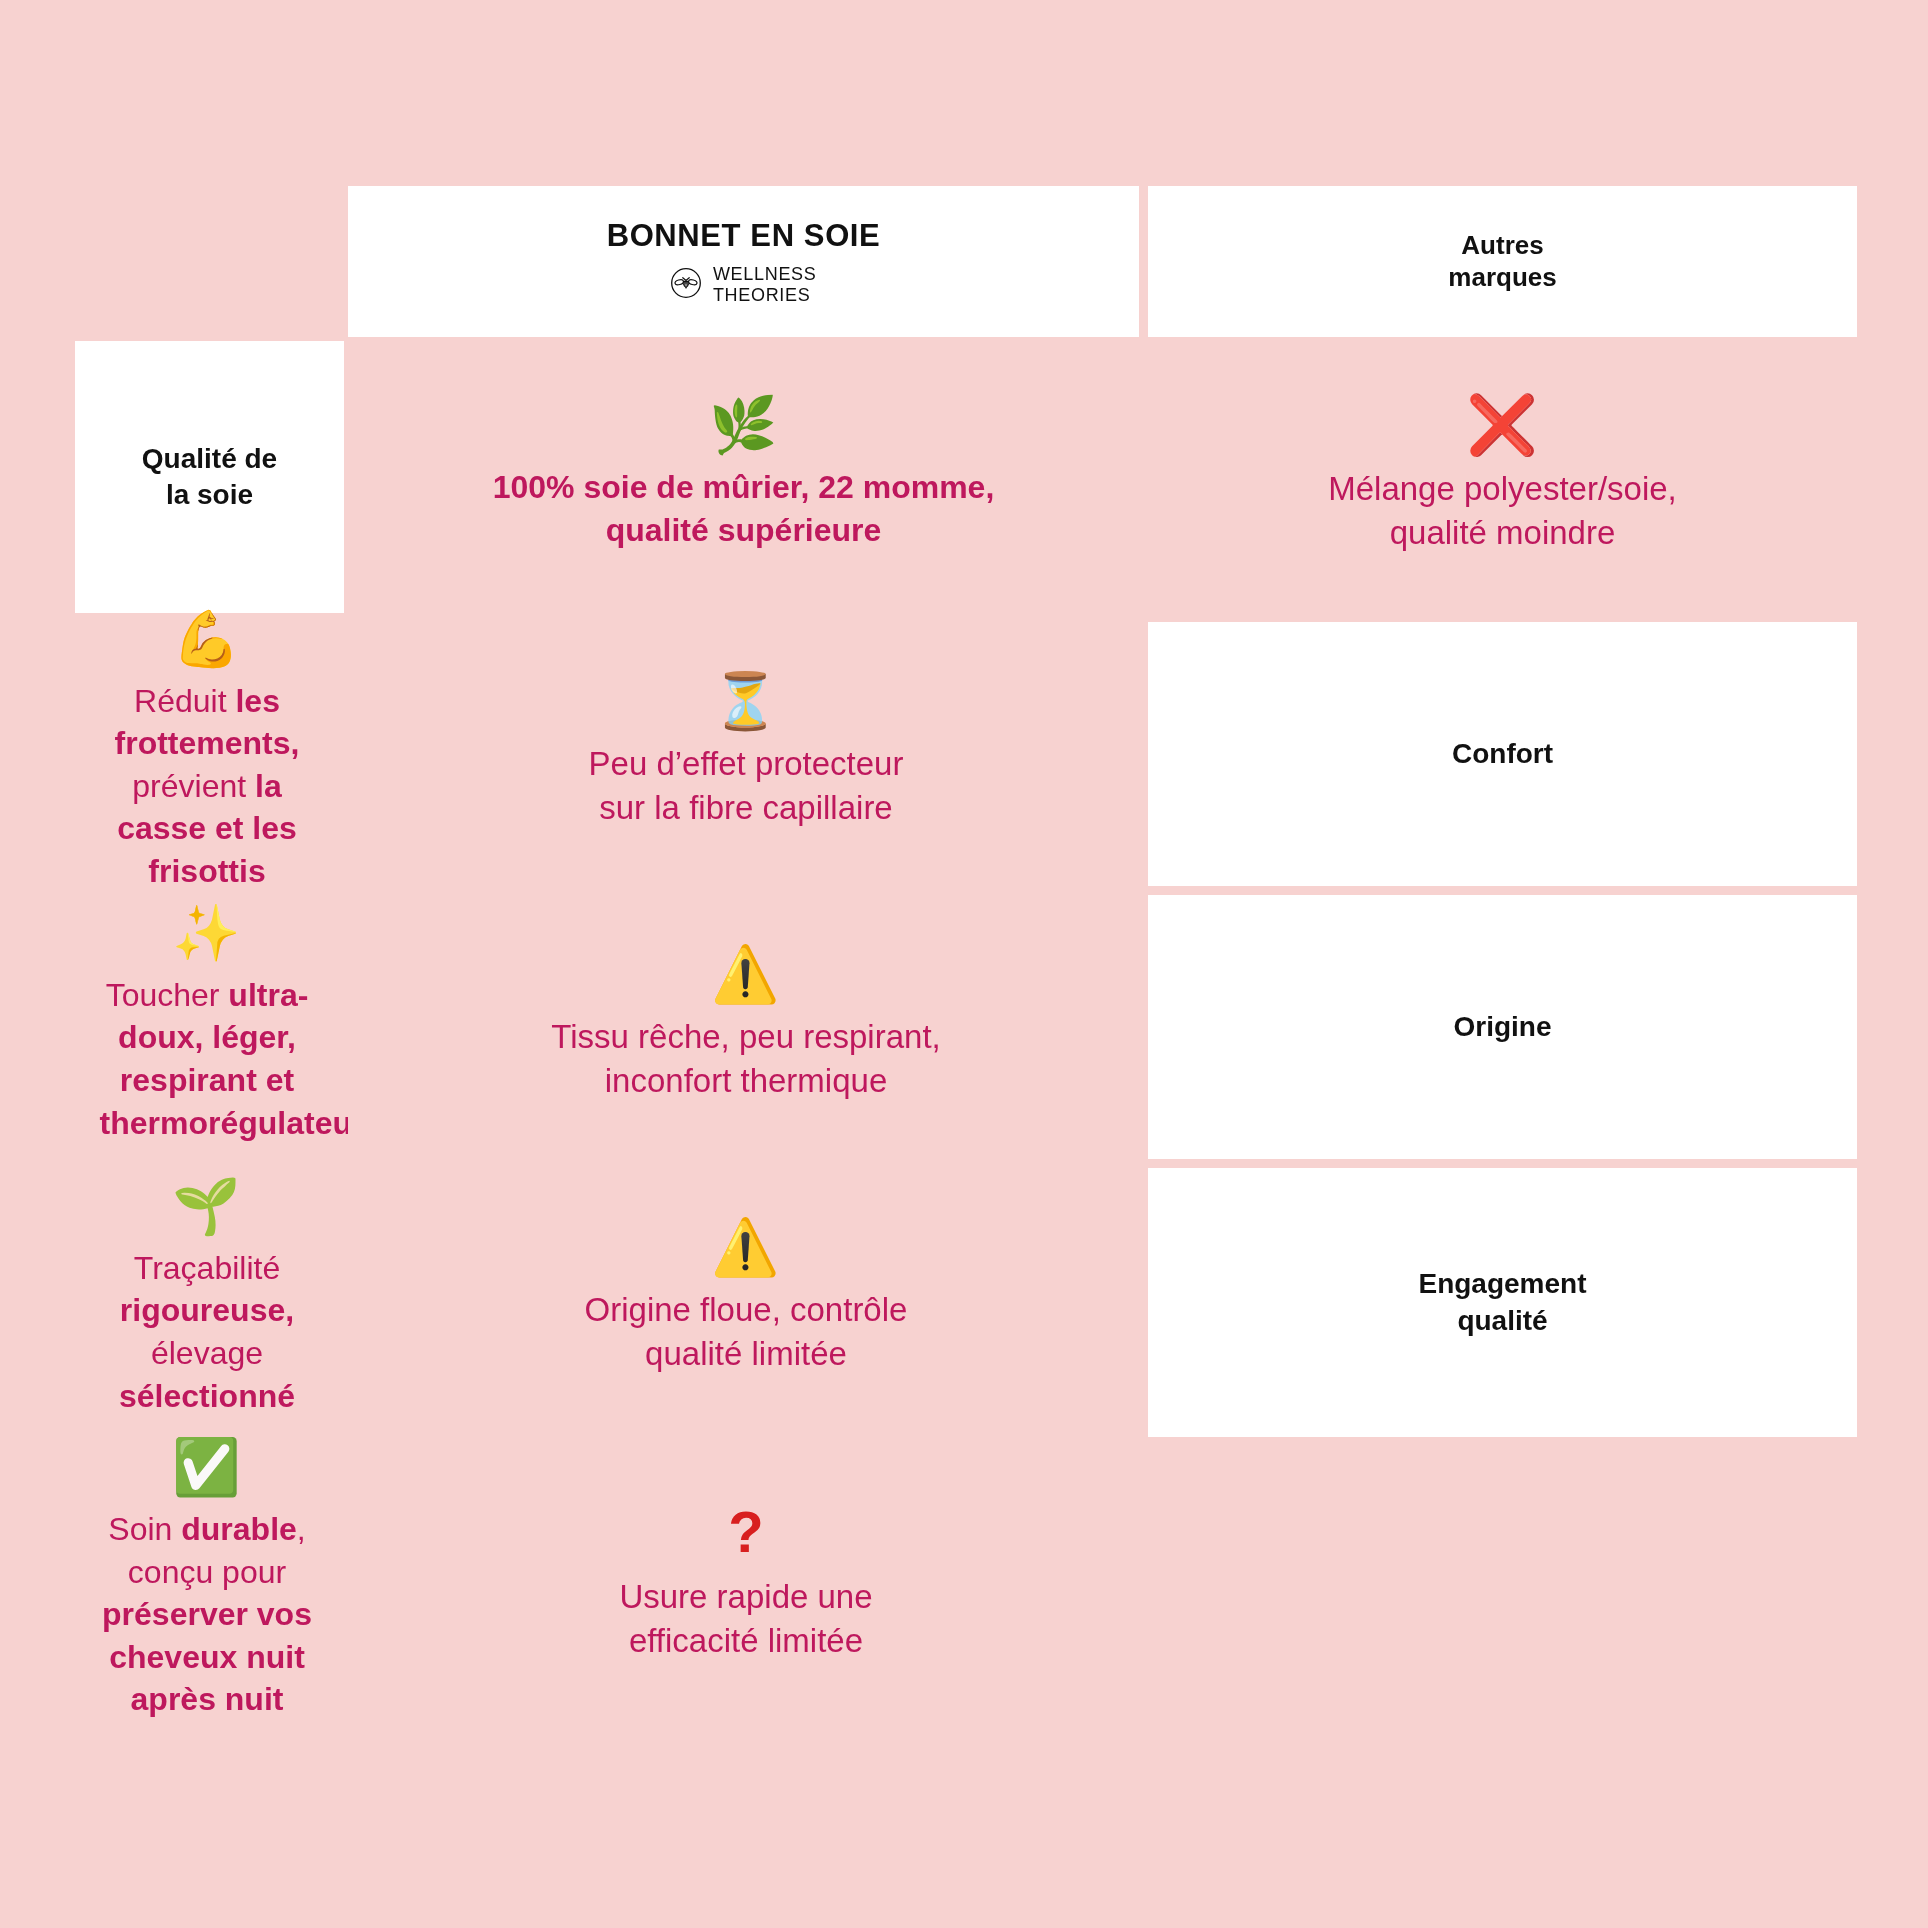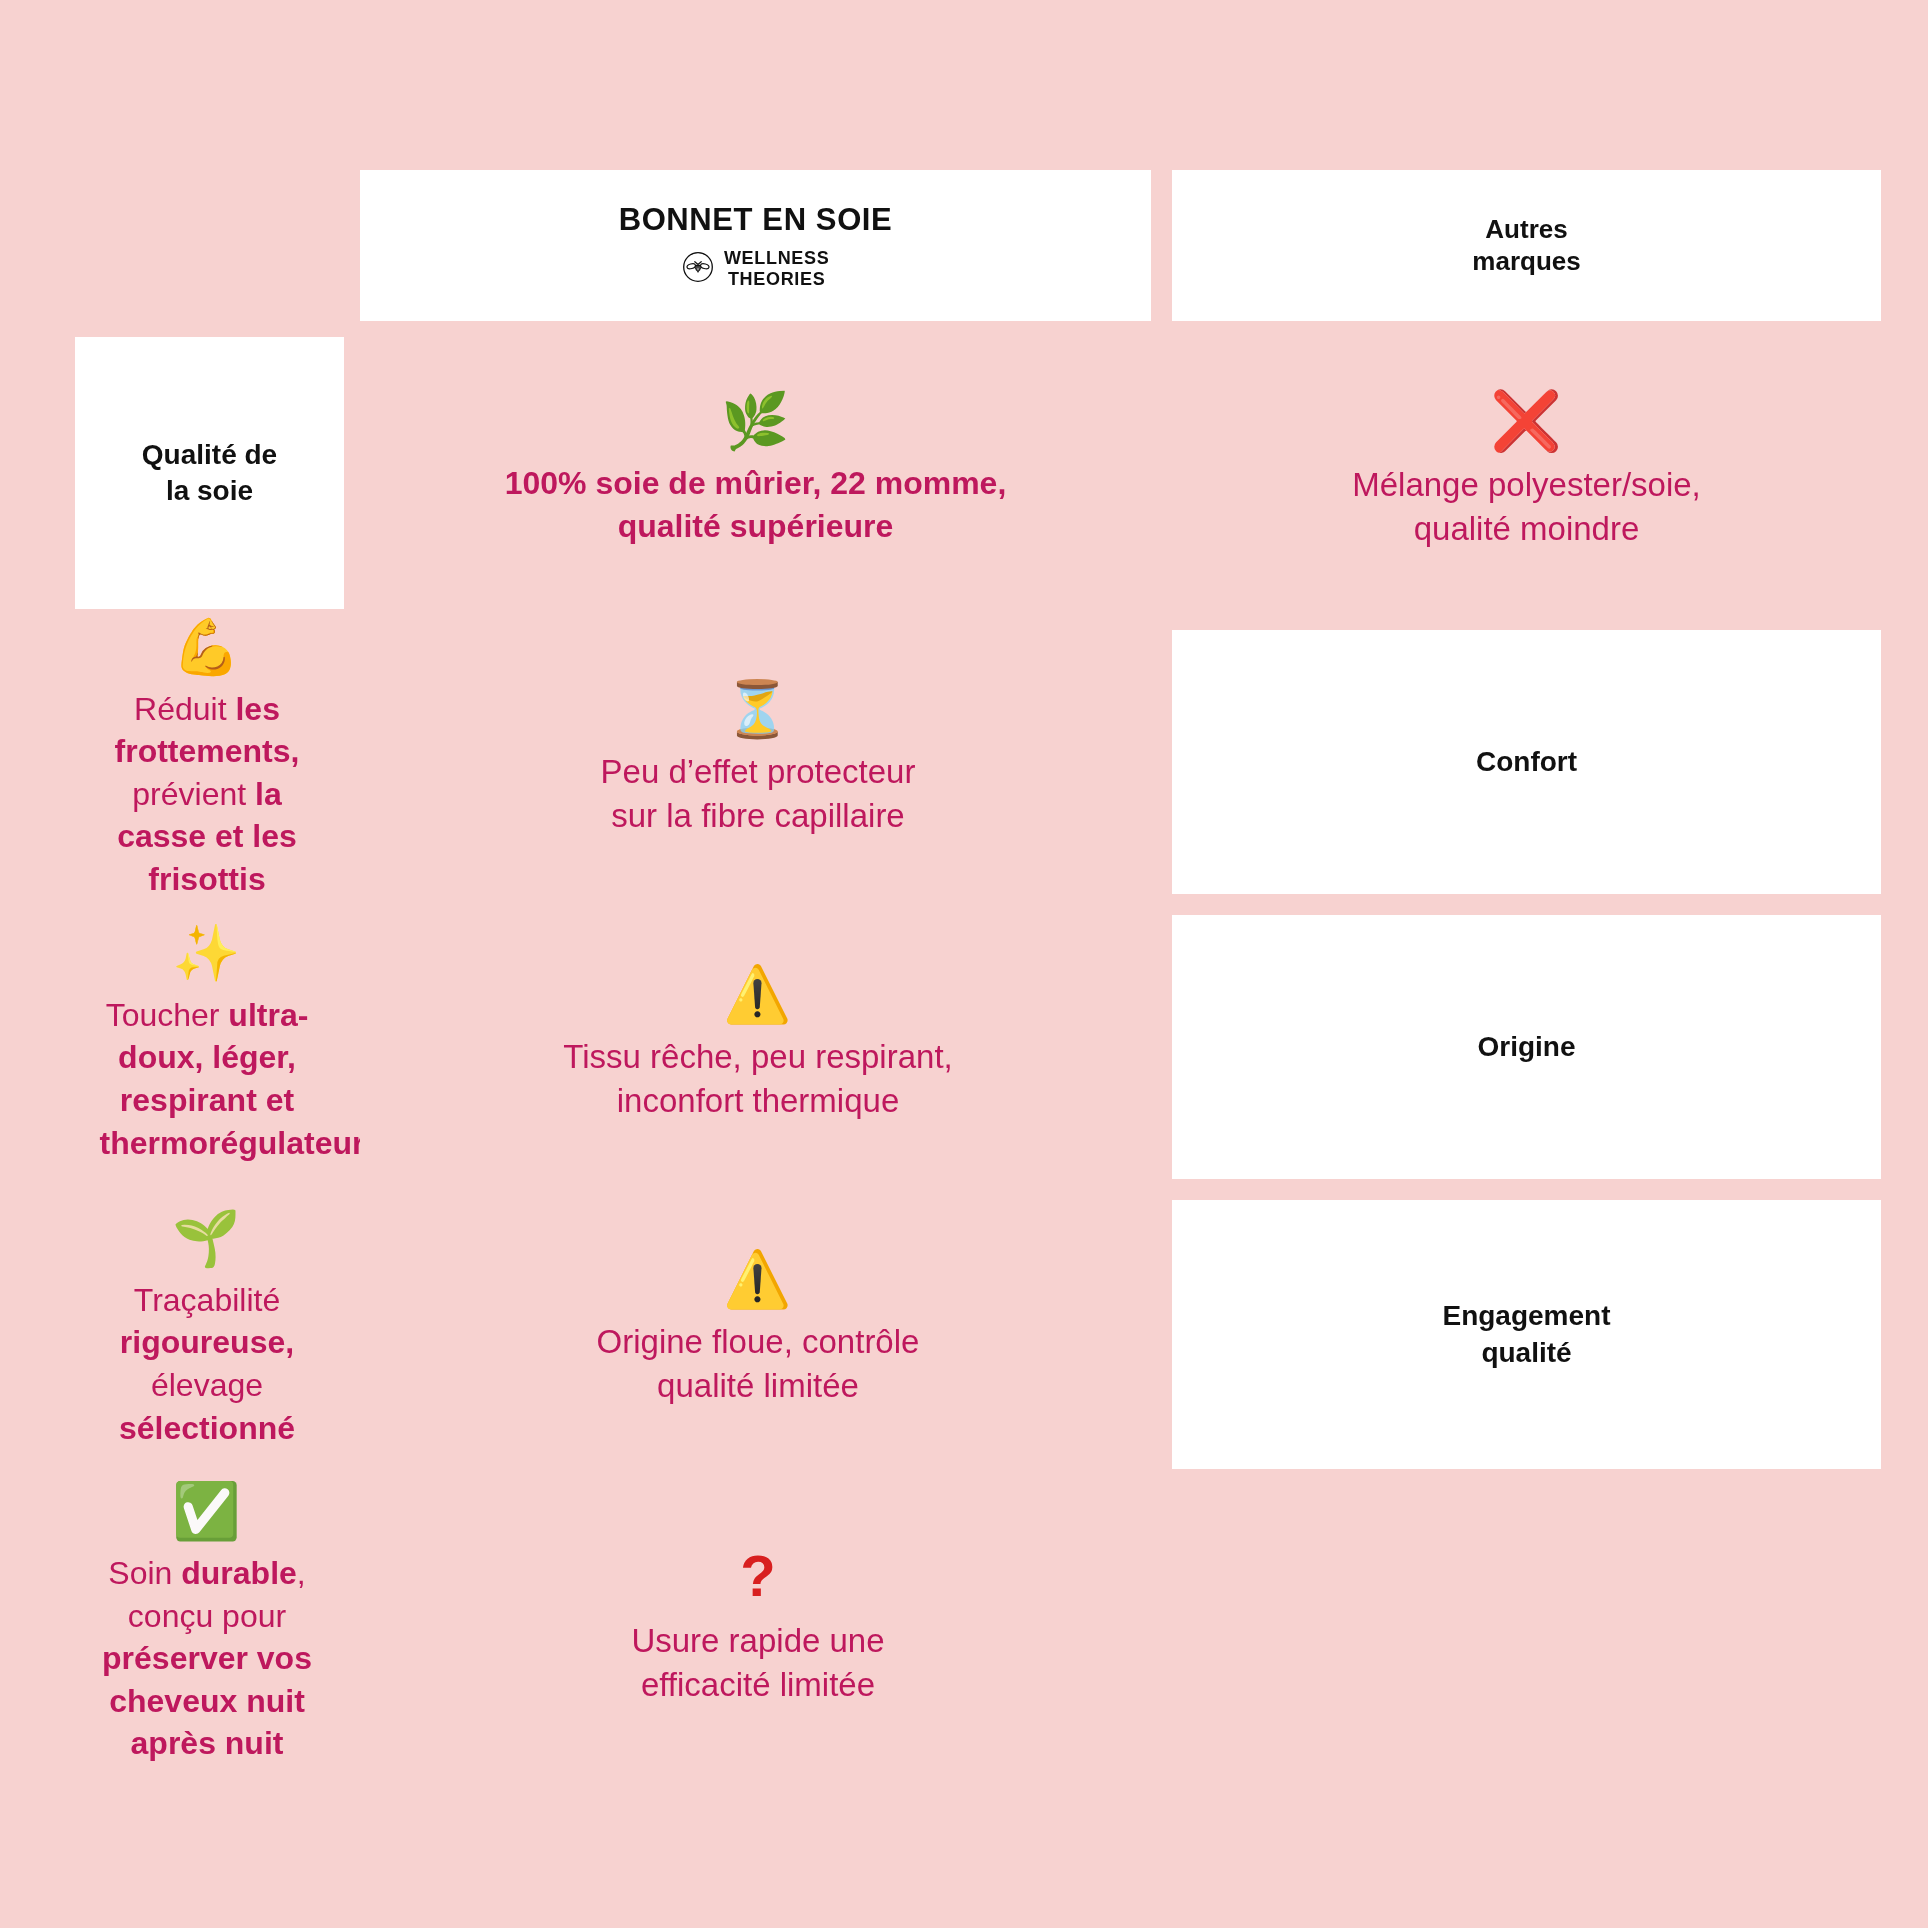--- a/index.html
+++ b/index.html
@@ -17,27 +17,27 @@
   .page {
     position: relative;
     width: 1928px;
     height: 1928px;
   }
 
   
   .cmp-table {
     position: absolute;
     left: 75px;
-    top: 170px;
+    top: 186px;
     width: 1774px;
     height: 1519px;
     display: grid;
     grid-template-columns: 269px 796px 709px;
     grid-template-rows: 151px 277px 269px 269px 269px 283px;
-    gap: 16px;
+    gap: 4px;
   }
 
   .cell {
     position: relative;
     box-sizing: border-box;
   }
 
   
   .cell.white  { background: #ffffff; }
   .cell.pinkc  { background: #f7d2d0; }
@@ -72,25 +72,25 @@
   .brand-row {
     display: flex;
     align-items: center;
     justify-content: center;
     gap: 10.4px;
     margin-top: 10.4px;
   }
   .brand-mark { flex: 0 0 auto; display: block; }
   .brand-words {
     font-size: 18px;
-    font-weight: 700;
+    font-weight: 400;
     letter-spacing: 0.7px;
     line-height: 1.12;
     color: #111111;
-    text-align: center;
+    text-align: left;
   }
 
   
   .rowlabel {
     display: flex;
     align-items: center;
     justify-content: center;
     height: 100%;
     padding: 0 28px;
     box-sizing: border-box;

